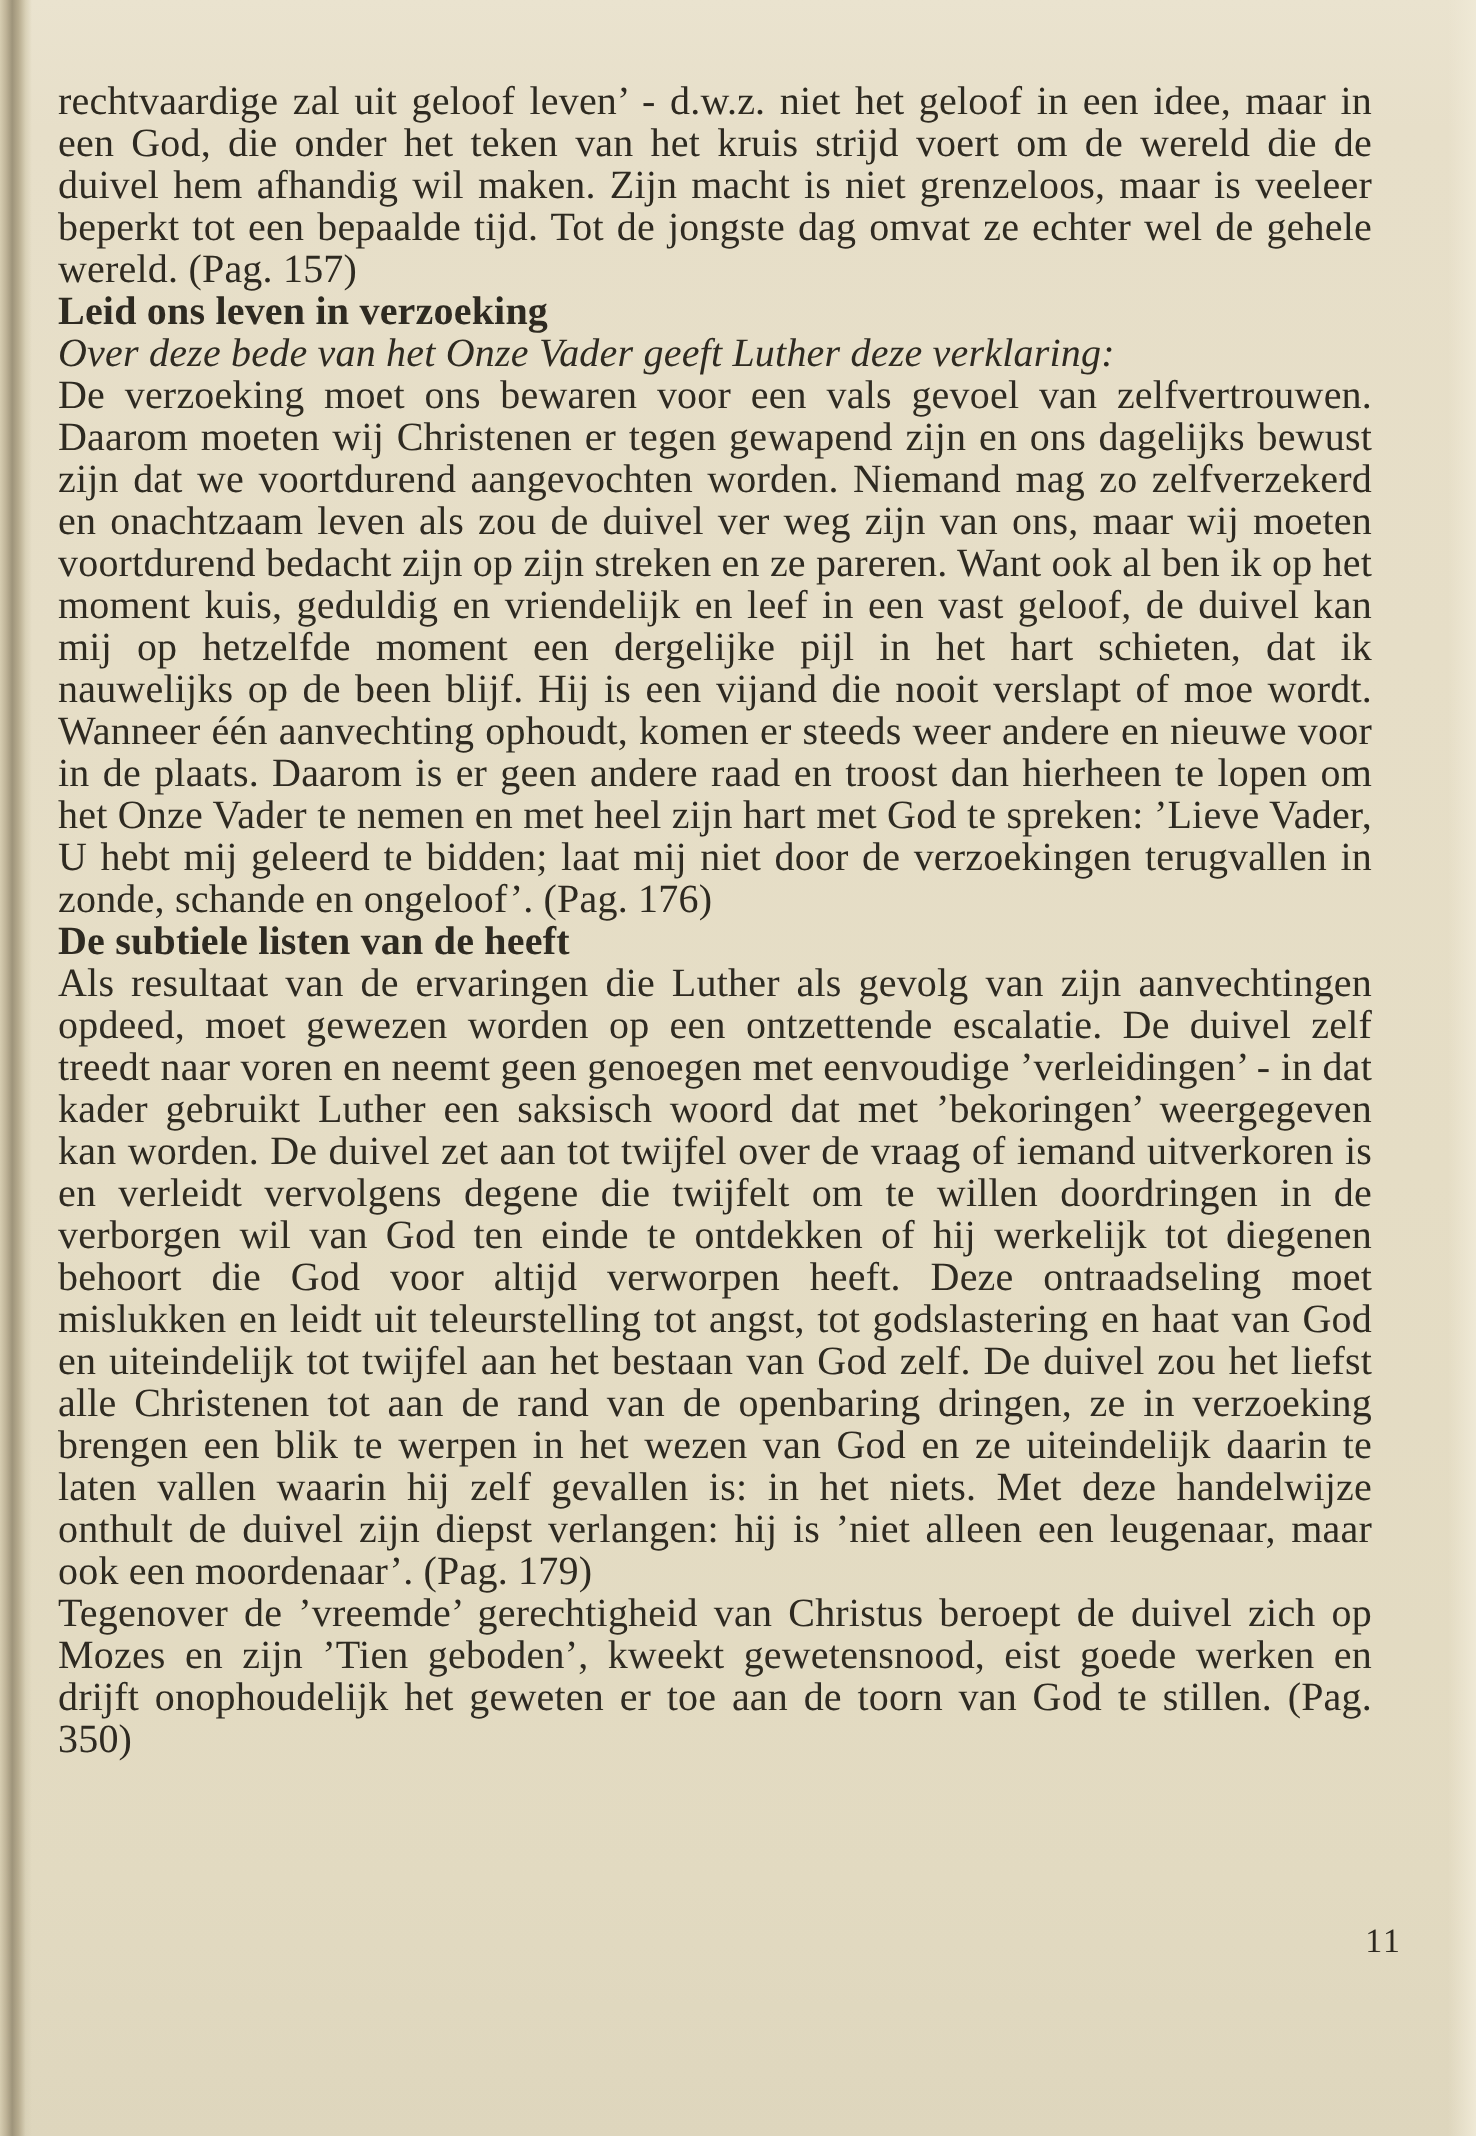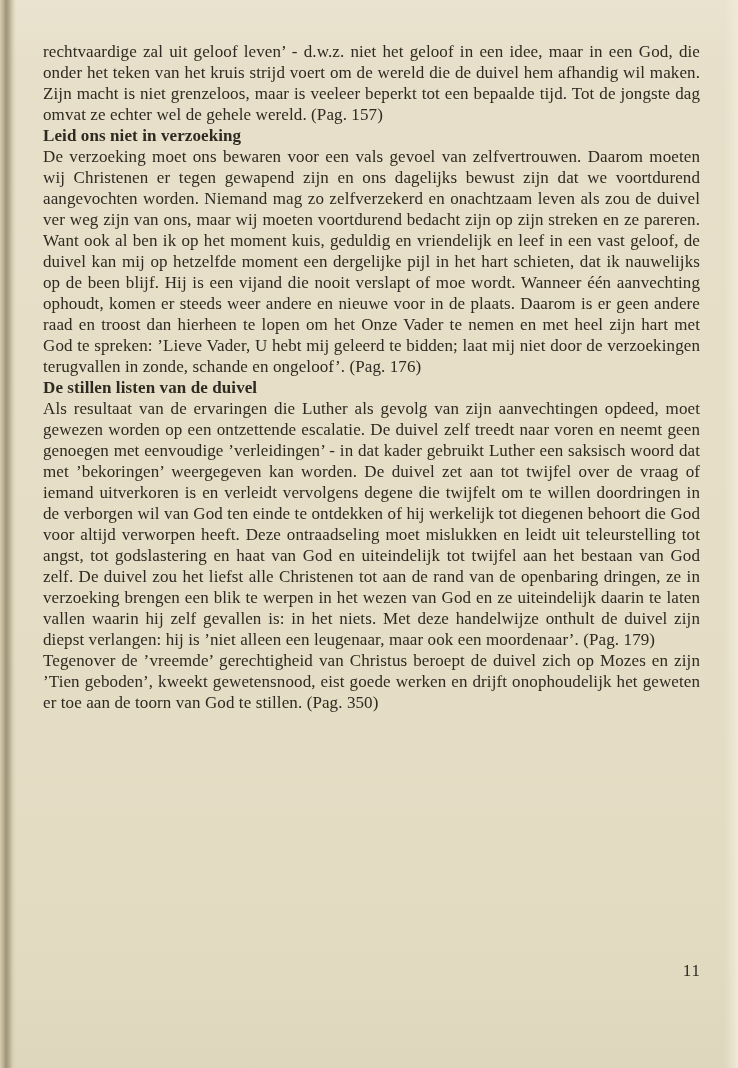--- a/index.html
+++ b/index.html
@@ -19,22 +19,22 @@
     position: absolute; left: 0; top: 0; bottom: 0; width: 16px;
     background: linear-gradient(90deg,
       #d6cdb1 0%, #c0b599 18%, #9e947a 38%, #b7ac8f 58%, #d8d0b6 80%, rgba(231,223,201,0) 100%);
   }
   .right-light {
     position: absolute; right: 0; top: 0; bottom: 0; width: 14px;
     background: linear-gradient(270deg, #efe9d6 0%, rgba(231,223,201,0) 100%);
   }
   .text-block {
     position: absolute;
-    left: 43px; top: 41px; width: 657px;
-    font-size: 17px; line-height: 21px;
+    left: 29px; top: 41px; width: 657px;
+    font-size: 20px; line-height: 21px;
     text-align: justify;
     letter-spacing: 0.1px;
   }
   .text-block p { margin: 0; }
   .para       { margin-top: 21px; }
   .first      { margin-top: 0; }
   .flush      { margin-top: 0; }
   .heading    { margin-top: 29px; font-weight: bold; text-align: left; }
   .subtitle   { font-style: italic; text-align: left; }
   .pagenum {
@@ -44,21 +44,22 @@
 </style>
 </head>
 <body>
 
 <div class="page">
   <div class="gutter"></div>
   <div class="right-light"></div>
 
   <div class="text-block">
     <p class="para first">rechtvaardige zal uit geloof leven’ - d.w.z. niet het geloof in een idee, maar in een God, die onder het teken van het kruis strijd voert om de wereld die de duivel hem afhandig wil maken. Zijn macht is niet grenzeloos, maar is veeleer beperkt tot een bepaalde tijd. Tot de jongste dag omvat ze echter wel de gehele wereld. (Pag. 157)</p>
-    <p class="heading">Leid ons niet in verzoeking</p>
+    <p class="heading">Leid ons leven in verzoeking</p>
+    <p class="subtitle">Over deze bede van het Onze Vader geeft Luther deze verklaring:</p>
     <p class="para">De verzoeking moet ons bewaren voor een vals gevoel van zelfvertrouwen. Daarom moeten wij Christenen er tegen gewapend zijn en ons dagelijks bewust zijn dat we voortdurend aangevochten worden. Niemand mag zo zelfverzekerd en onachtzaam leven als zou de duivel ver weg zijn van ons, maar wij moeten voortdurend bedacht zijn op zijn streken en ze pareren. Want ook al ben ik op het moment kuis, geduldig en vriendelijk en leef in een vast geloof, de duivel kan mij op hetzelfde moment een dergelijke pijl in het hart schieten, dat ik nauwelijks op de been blijf. Hij is een vijand die nooit verslapt of moe wordt. Wanneer één aanvechting ophoudt, komen er steeds weer andere en nieuwe voor in de plaats. Daarom is er geen andere raad en troost dan hierheen te lopen om het Onze Vader te nemen en met heel zijn hart met God te spreken: ’Lieve Vader, U hebt mij geleerd te bidden; laat mij niet door de verzoekingen terugvallen in zonde, schande en ongeloof’. (Pag. 176)</p>
-    <p class="heading">De stillen listen van de duivel</p>
+    <p class="heading">De subtiele listen van de heeft</p>
     <p class="para flush">Als resultaat van de ervaringen die Luther als gevolg van zijn aanvechtingen opdeed, moet gewezen worden op een ontzettende escalatie. De duivel zelf treedt naar voren en neemt geen genoegen met eenvoudige ’verleidingen’ - in dat kader gebruikt Luther een saksisch woord dat met ’bekoringen’ weergegeven kan worden. De duivel zet aan tot twijfel over de vraag of iemand uitverkoren is en verleidt vervolgens degene die twijfelt om te willen doordringen in de verborgen wil van God ten einde te ontdekken of hij werkelijk tot diegenen behoort die God voor altijd verworpen heeft. Deze ontraadseling moet mislukken en leidt uit teleurstelling tot angst, tot godslastering en haat van God en uiteindelijk tot twijfel aan het bestaan van God zelf. De duivel zou het liefst alle Christenen tot aan de rand van de openbaring dringen, ze in verzoeking brengen een blik te werpen in het wezen van God en ze uiteindelijk daarin te laten vallen waarin hij zelf gevallen is: in het niets. Met deze handelwijze onthult de duivel zijn diepst verlangen: hij is ’niet alleen een leugenaar, maar ook een moordenaar’. (Pag. 179)</p>
     <p class="para">Tegenover de ’vreemde’ gerechtigheid van Christus beroept de duivel zich op Mozes en zijn ’Tien geboden’, kweekt gewetensnood, eist goede werken en drijft onophoudelijk het geweten er toe aan de toorn van God te stillen. (Pag. 350)</p>
   </div>
 
   <div class="pagenum">11</div>
 </div>
 
 </body></html>

